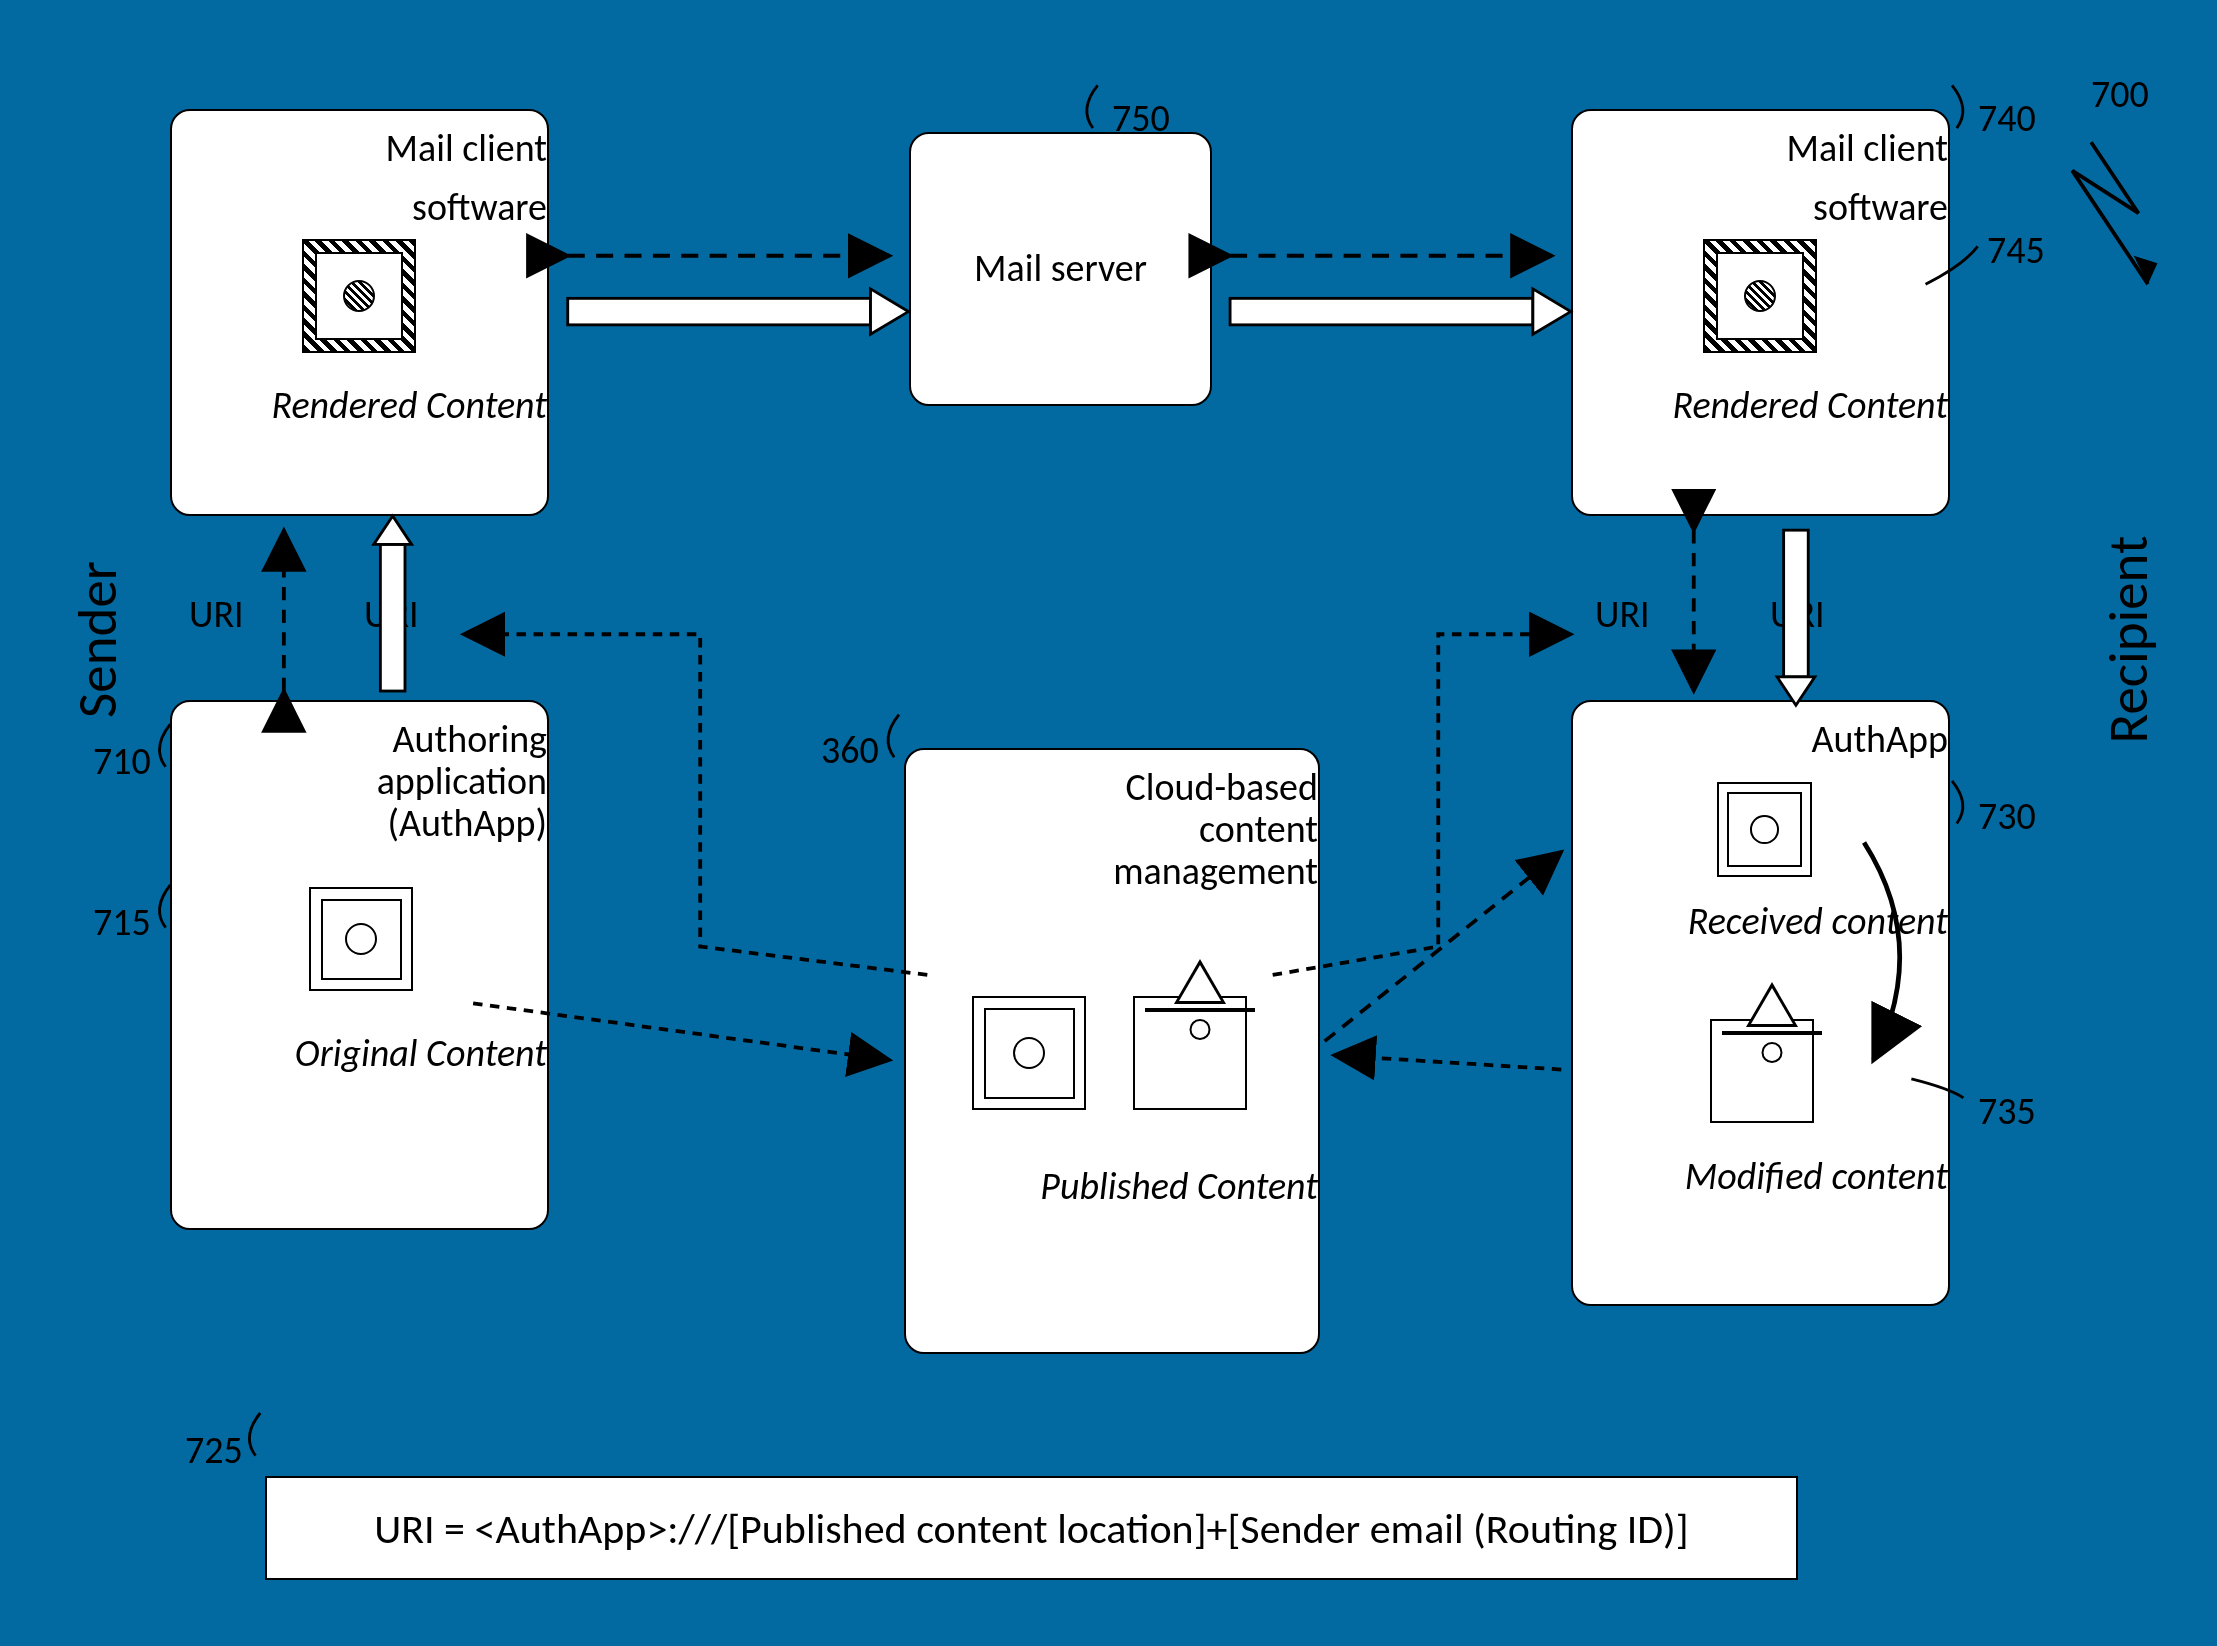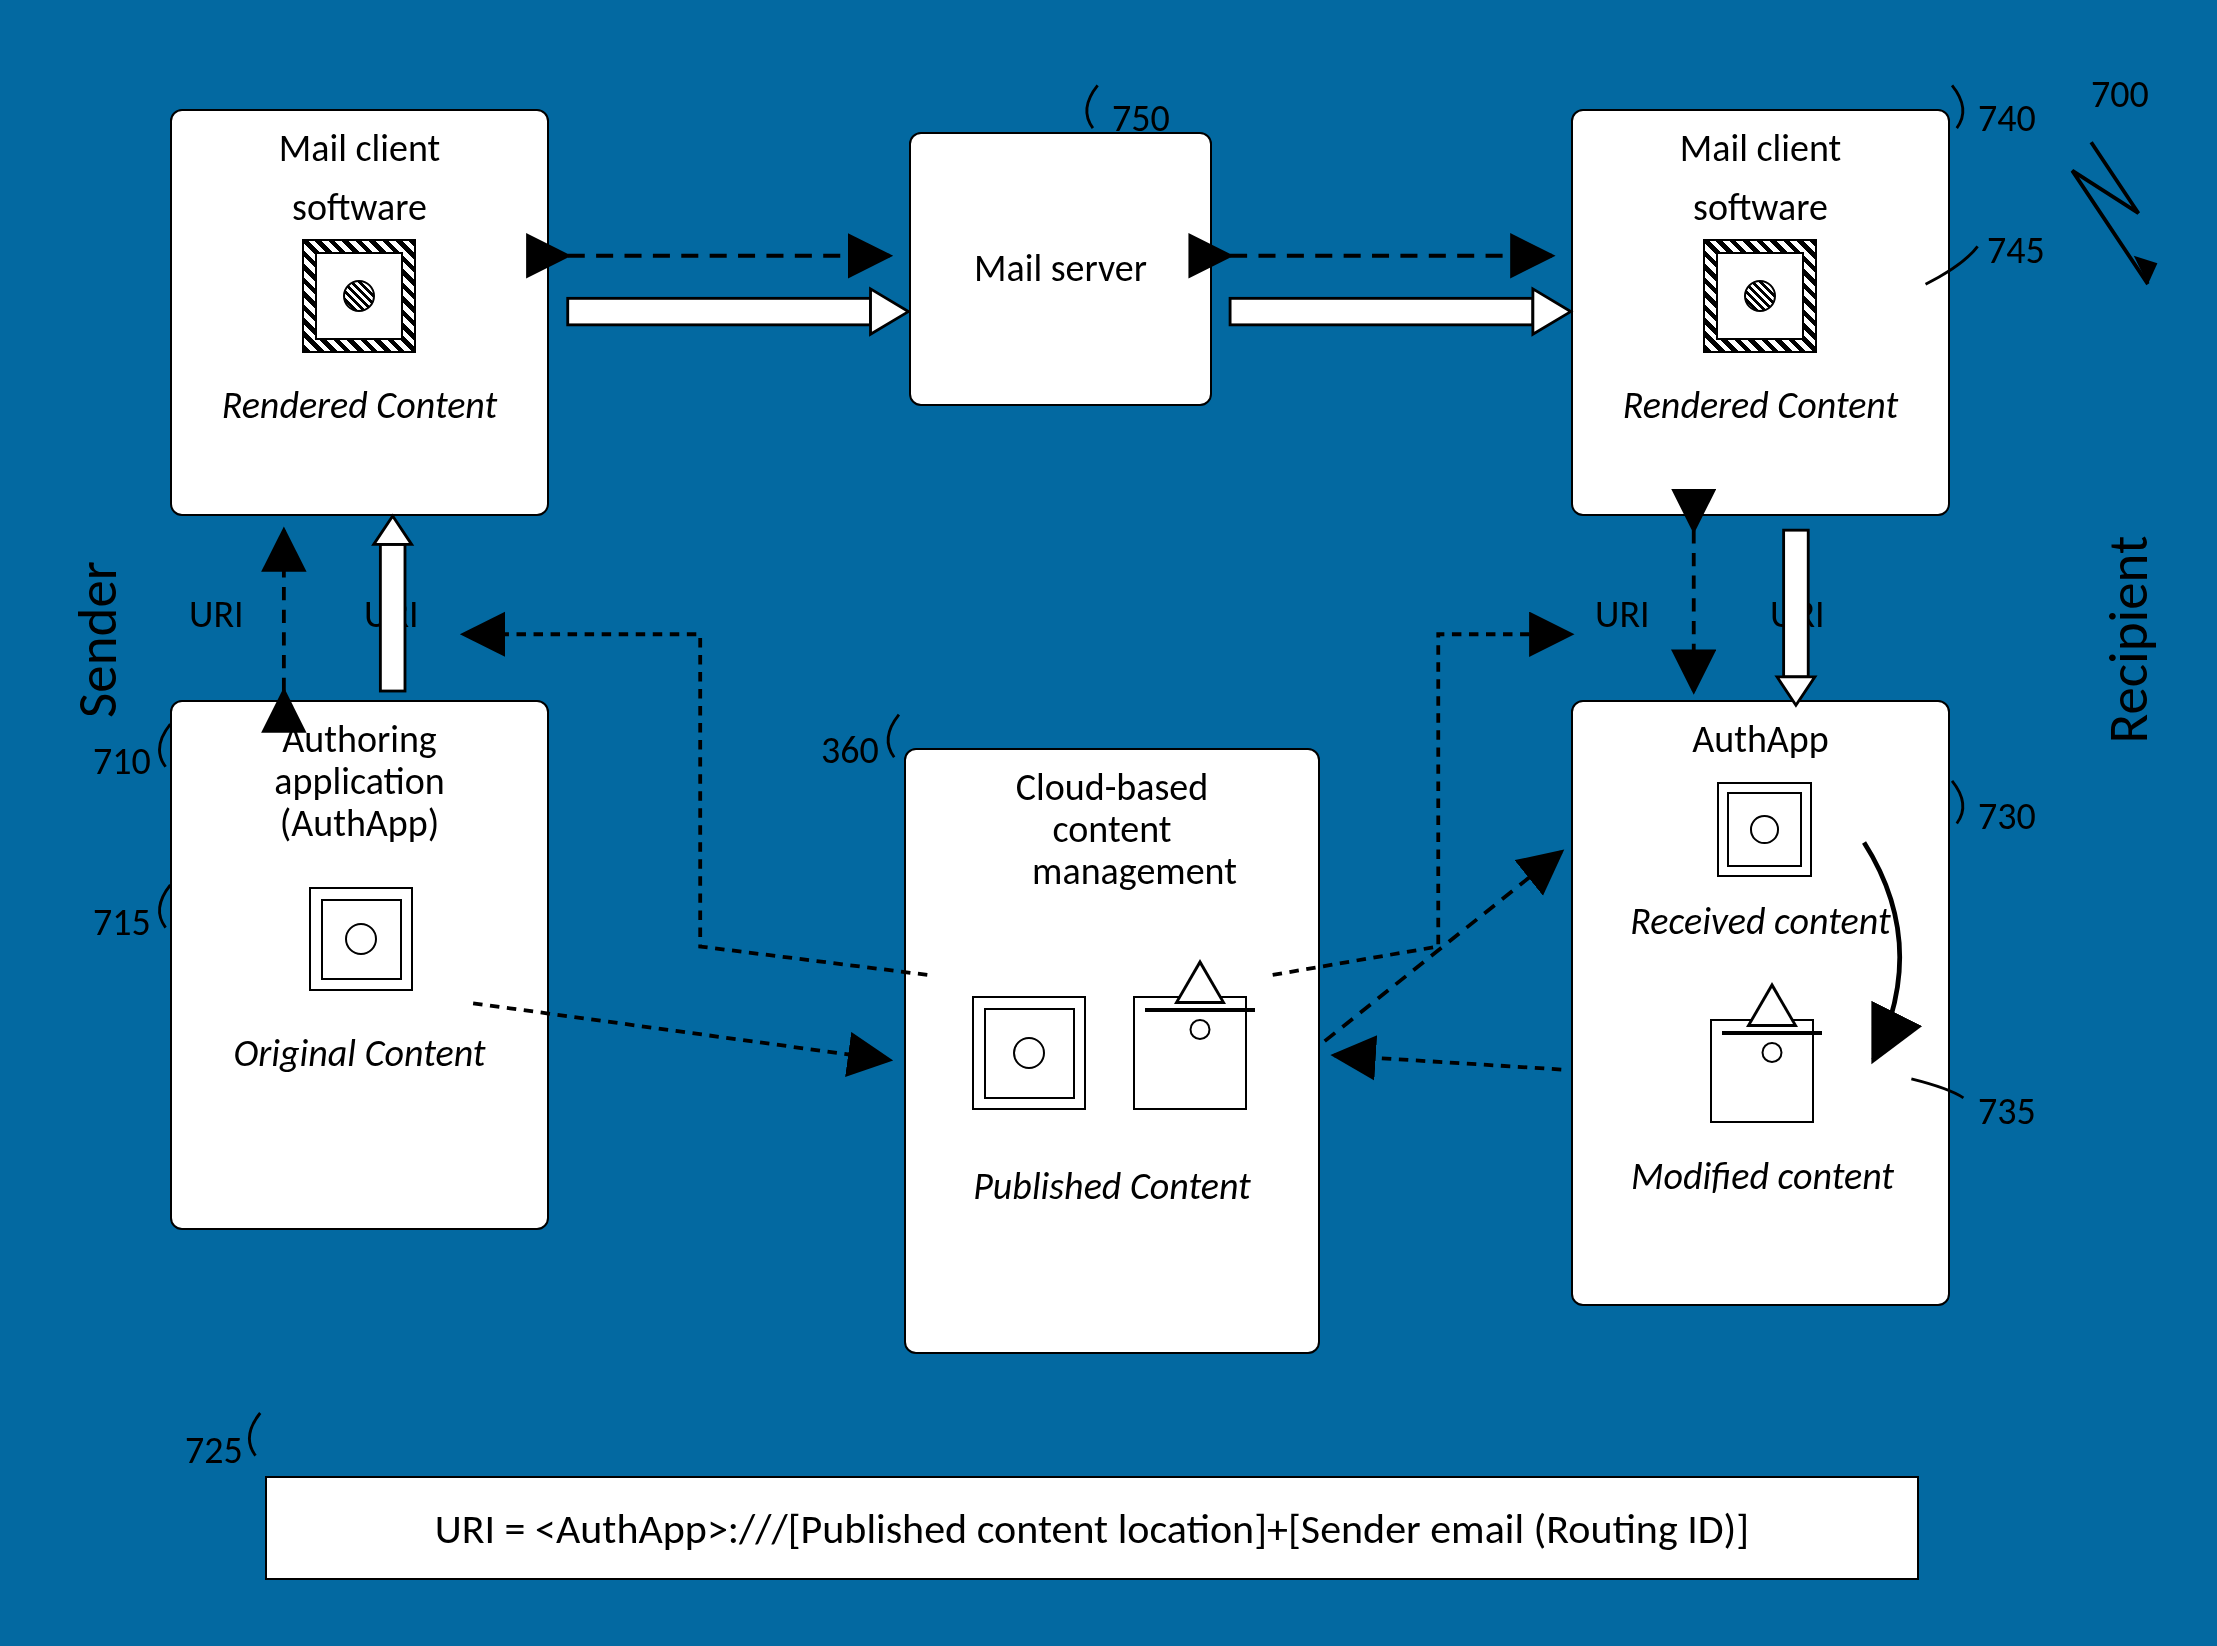--- a/index.html
+++ b/index.html
@@ -10,24 +10,24 @@
   }
   .canvas {
     position: relative;
     width: 2217px;
     height: 1647px;
     background: #0369a1;
   }
   .box {
     position: absolute;
     border: 2.8px solid #000;
-    border-radius: 12px;
+    border-radius: 20px;
     background: #fff;
     box-sizing: border-box;
-    text-align: center;
+    text-align: right;
   }
   .formula-box {
     position: absolute;
     border: 2.8px solid #000;
     background: #fff;
     box-sizing: border-box;
     text-align: center;
     display: flex;
     align-items: center;
     justify-content: center;
@@ -252,21 +252,21 @@
   <div class="reflabel" style="left:93px; top:738px;">710</div>
   <div class="reflabel" style="left:93px; top:899px;">715</div>
   <div class="reflabel" style="left:821px; top:727px;">360</div>
   <div class="reflabel" style="left:185px; top:1427px;">725</div>
   <div class="reflabel" style="left:1978px; top:793px;">730</div>
   <div class="reflabel" style="left:1978px; top:1088px;">735</div>
   <div class="reflabel" style="left:1978px; top:95px;">740</div>
   <div class="reflabel" style="left:1987px; top:227px;">745</div>
   <div class="reflabel" style="left:1112px; top:95px;">750</div>
 
-  <div class="formula-box" style="left:265px; top:1476px; width:1654px; height:104px;">
+  <div class="formula-box" style="left:265px; top:1476px; width:1533px; height:104px;">
     <div class="formula">URI = &lt;AuthApp&gt;:///[Published content location]+[Sender email (Routing ID)]</div>
   </div>
 
   <svg class="overlay" viewBox="0 0 2343 1740" width="2217" height="1647">
     <defs>
       <marker id="ah-solid" markerWidth="14" markerHeight="14" refX="11" refY="6" orient="auto">
         <path d="M0,0 L12,6 L0,12 z" fill="#000"></path>
       </marker>
       <marker id="ah-open" markerWidth="18" markerHeight="18" refX="14" refY="7" orient="auto">
         <path d="M0,0 L14,7 L0,14 L4,7 z" fill="#fff" stroke="#000" stroke-width="2"></path>

